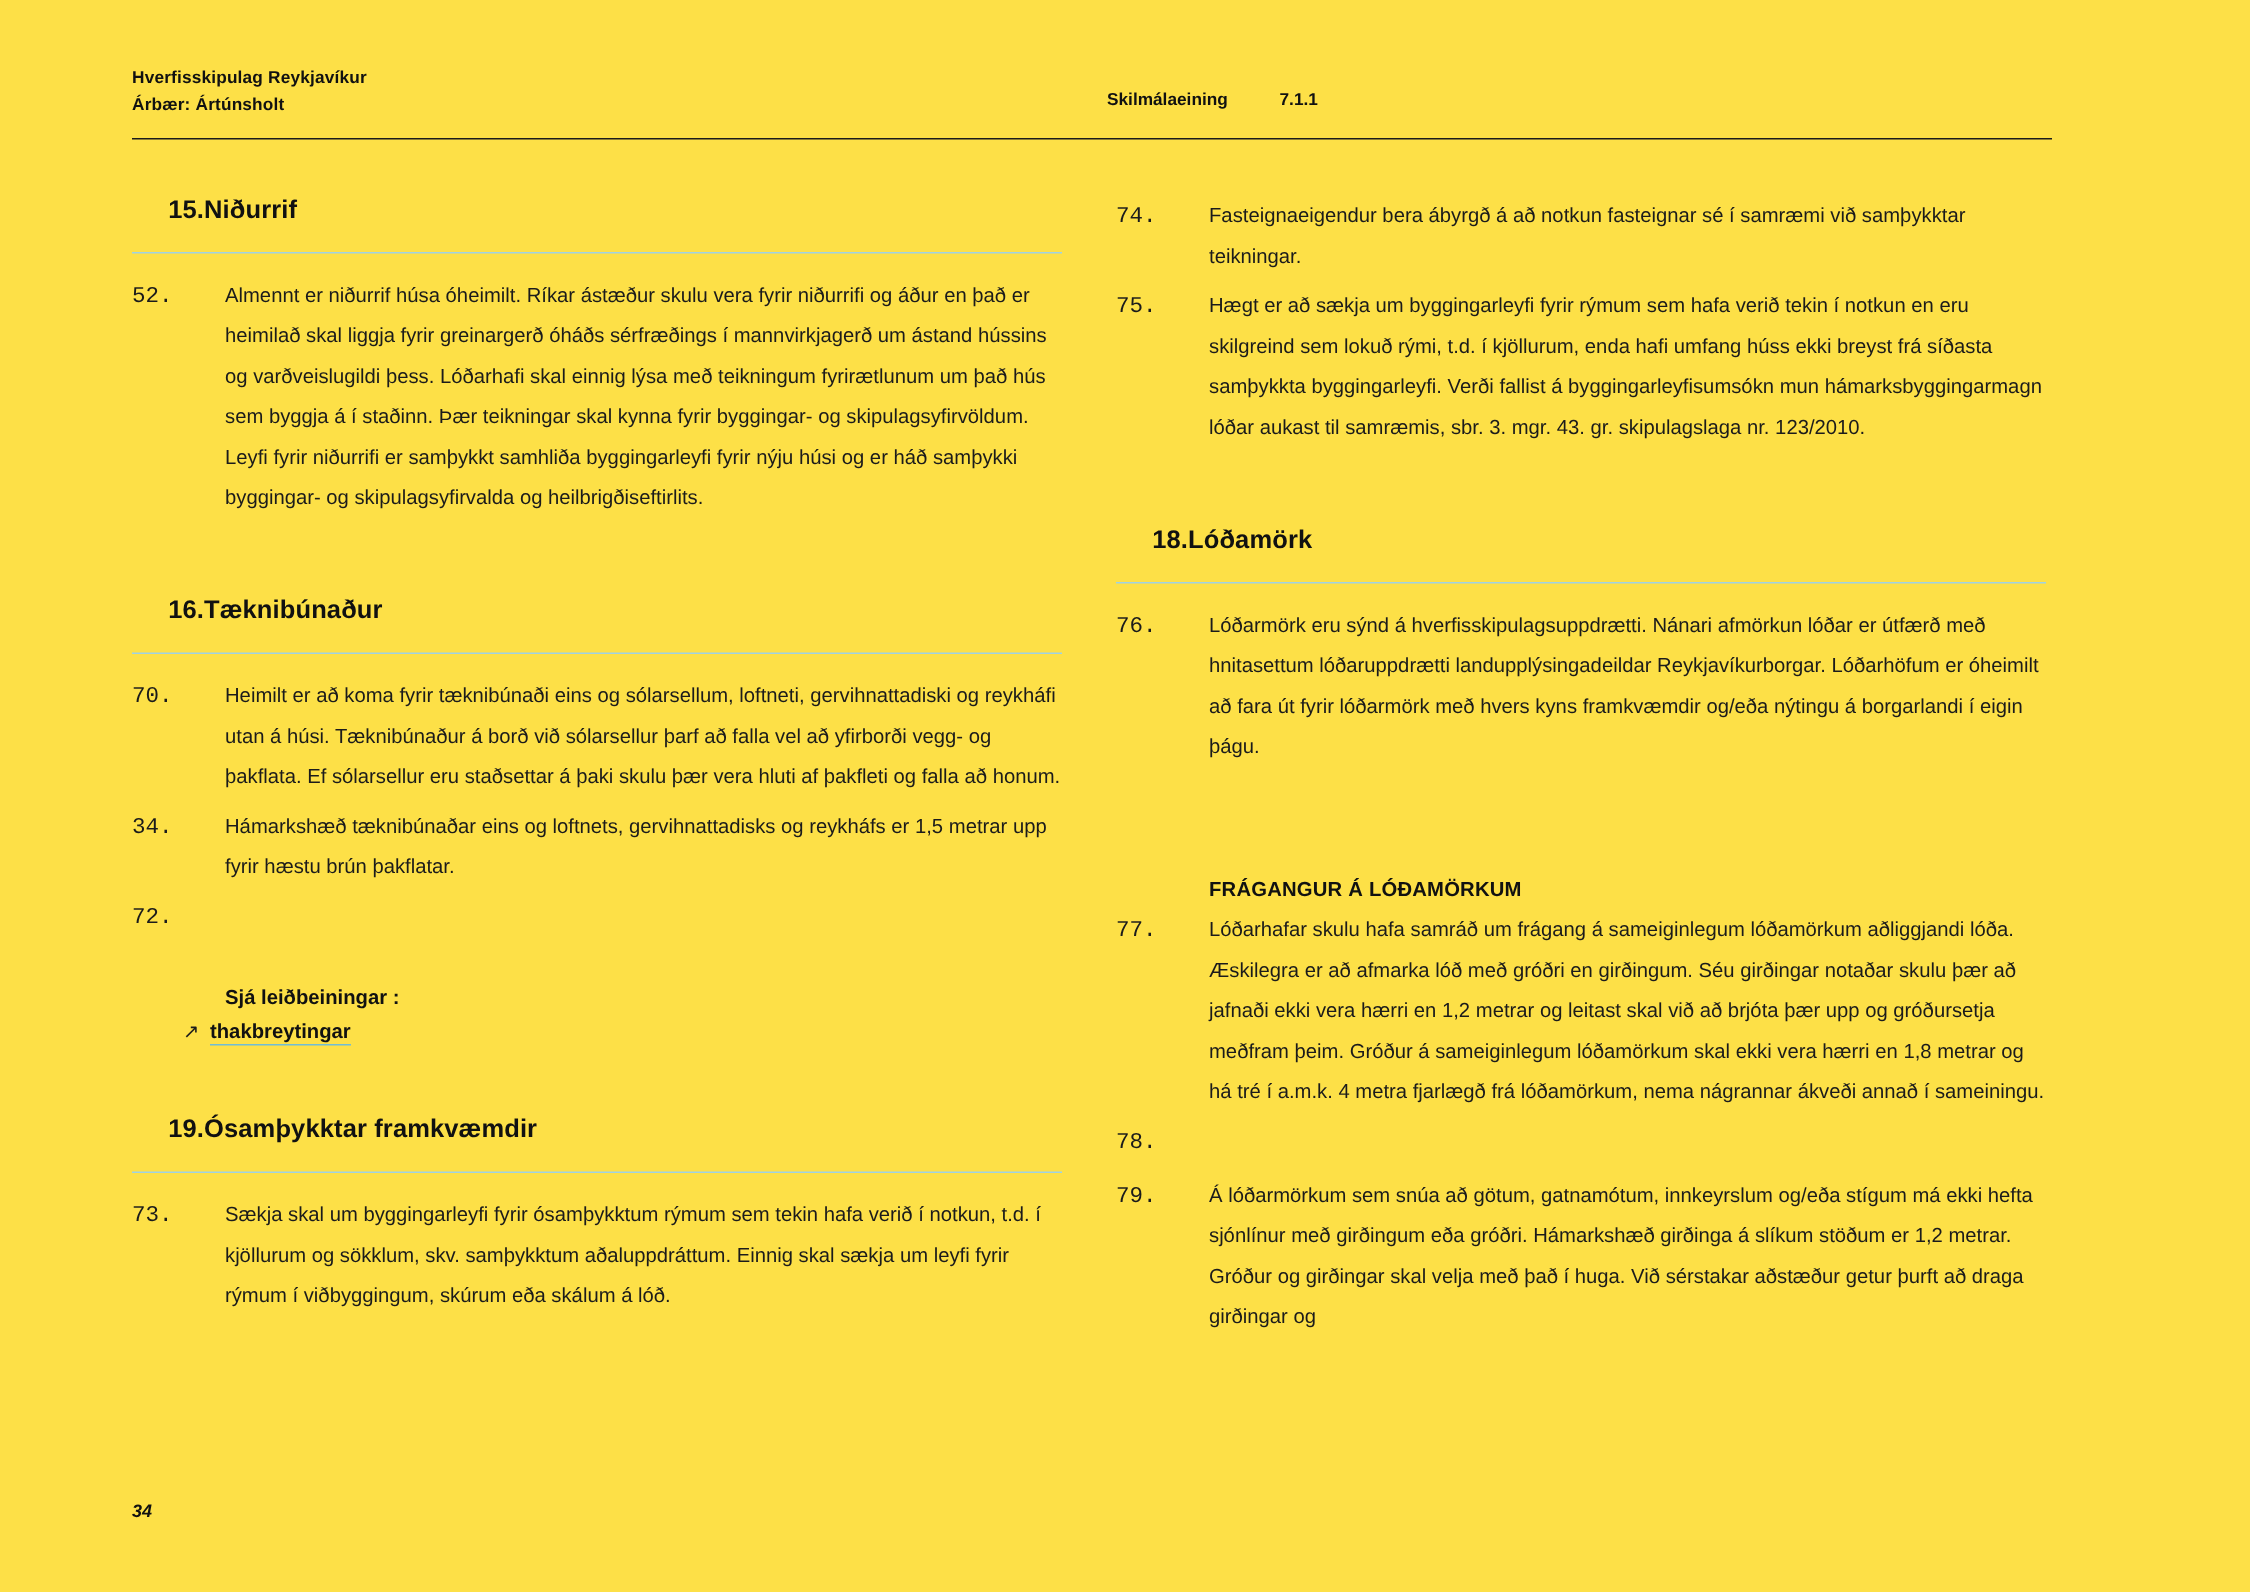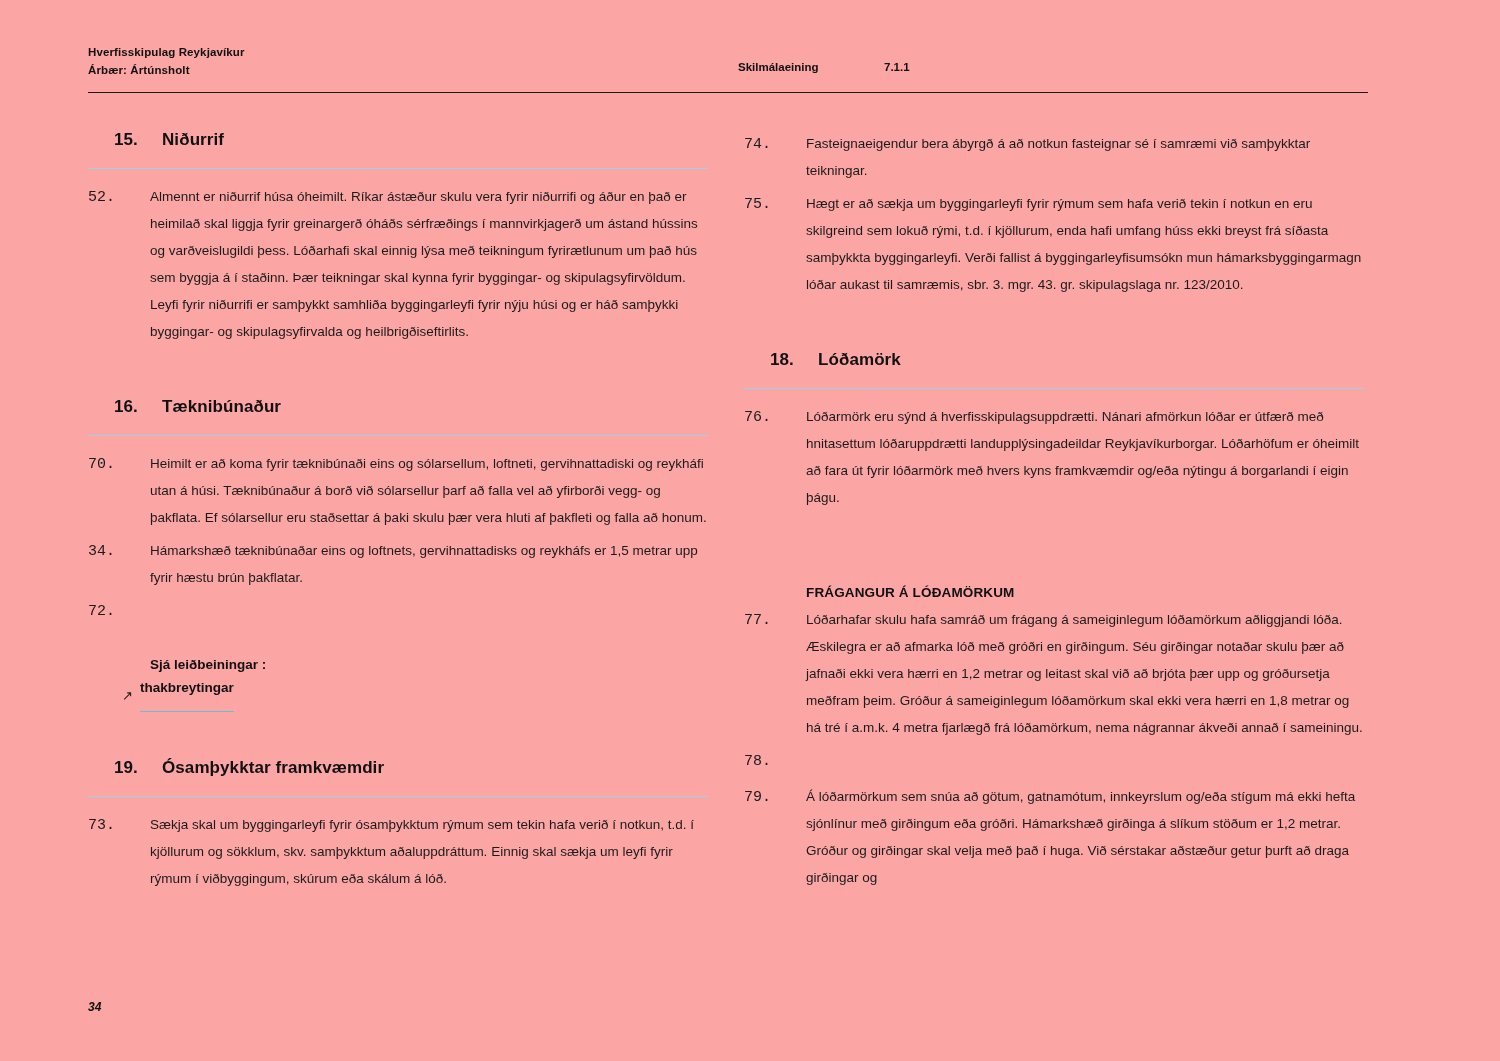--- a/index.html
+++ b/index.html
@@ -11,21 +11,21 @@
     width: 1500px;
     height: 1061px;
     position: relative;
     font-family: "Liberation Sans", sans-serif;
     color: #1b1b1b;
     overflow: hidden;
   }
   .page {
     position: absolute;
     inset: 0;
-    background: #fca5a5;
+    background: #fde047;
   }
 
   
   .header {
     position: absolute;
     left: 88px;
     top: 44px;
     width: 1280px;
     height: 48px;
   }
@@ -52,21 +52,20 @@
     font-weight: bold;
     color: #111;
   }
   .hdr-num {
     position: absolute;
     left: 765px;
     top: 17px;
     font-size: 11.5px;
     font-weight: bold;
     color: #111;
-    margin-left: 31px;
   }
   .hdr-rule {
     position: absolute;
     left: 88px;
     top: 92px;
     width: 1280px;
     height: 1px;
     background: #1b1b1b;
   }
 
@@ -85,21 +84,21 @@
     align-items: baseline;
     font-size: 17px;
     font-weight: bold;
     letter-spacing: 0.005em;
     color: #111;
     margin: 0 0 18px 0;
   }
   .sec-head .num {
     width: 48px;
     flex: 0 0 48px;
-    margin-left: 26px;
+    text-align: right;
   }
   .sec-rule {
     height: 1px;
     background: #9fd2e4;
     width: 100%;
     margin-bottom: 14px;
   }
 
   
   .para {
@@ -157,21 +156,21 @@
     color: #1b1b1b;
     line-height: 1;
     text-align: left;
     transform: translateY(-1px);
   }
   .link-text {
     font-size: 13.5px;
     font-weight: bold;
     color: #111;
     border-bottom: 1px solid #6fbcd6;
-    padding-bottom: 16px;
+    padding-bottom: 1px;
     text-decoration: none;
     cursor: pointer;
   }
 
   
   .page-number {
     position: absolute;
     left: 88px;
     top: 1000px;
     font-size: 12px;

